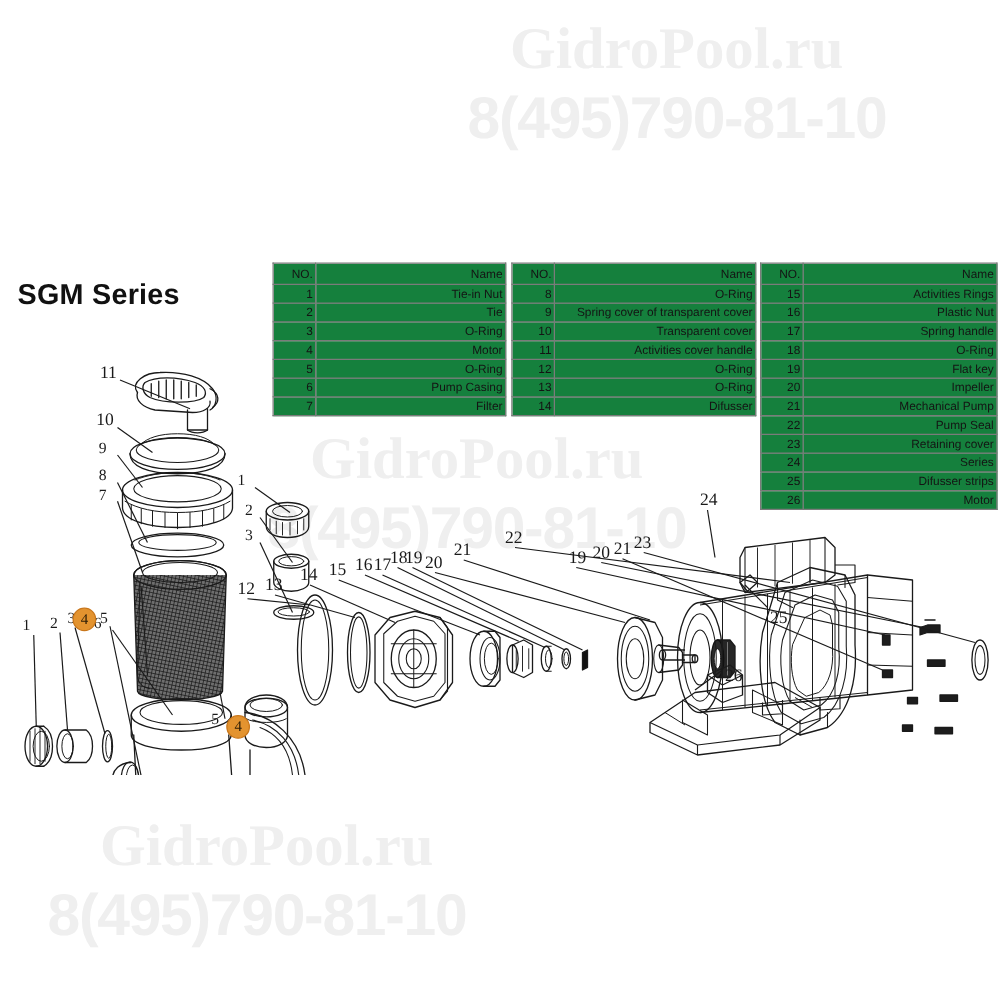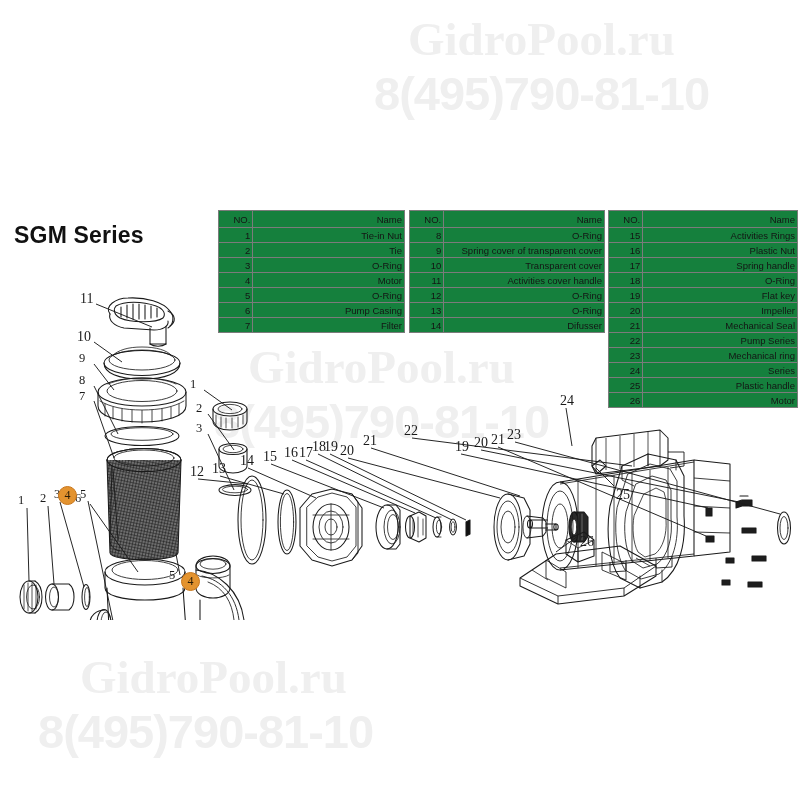--- a/index.html
+++ b/index.html
@@ -179,37 +179,37 @@
         <tr>
           <td class="no">19</td>
           <td class="nm">Flat key</td>
         </tr>
         <tr>
           <td class="no">20</td>
           <td class="nm">Impeller</td>
         </tr>
         <tr>
           <td class="no">21</td>
-          <td class="nm">Mechanical Seal</td>
+          <td class="nm">Mechanical Pump</td>
         </tr>
         <tr>
           <td class="no">22</td>
-          <td class="nm">Pump Series</td>
+          <td class="nm">Pump Seal</td>
         </tr>
         <tr>
           <td class="no">23</td>
-          <td class="nm">Mechanical ring</td>
+          <td class="nm">Retaining cover</td>
         </tr>
         <tr>
           <td class="no">24</td>
           <td class="nm">Series</td>
         </tr>
         <tr>
           <td class="no">25</td>
-          <td class="nm">Plastic handle</td>
+          <td class="nm">Difusser strips</td>
         </tr>
         <tr>
           <td class="no">26</td>
           <td class="nm">Motor</td>
         </tr>
       </tbody>
     </table>
 
   <div id="diagram">
     <svg width="800" height="350" viewBox="0 0 800 350" style="position:absolute;left:0;top:0;">

